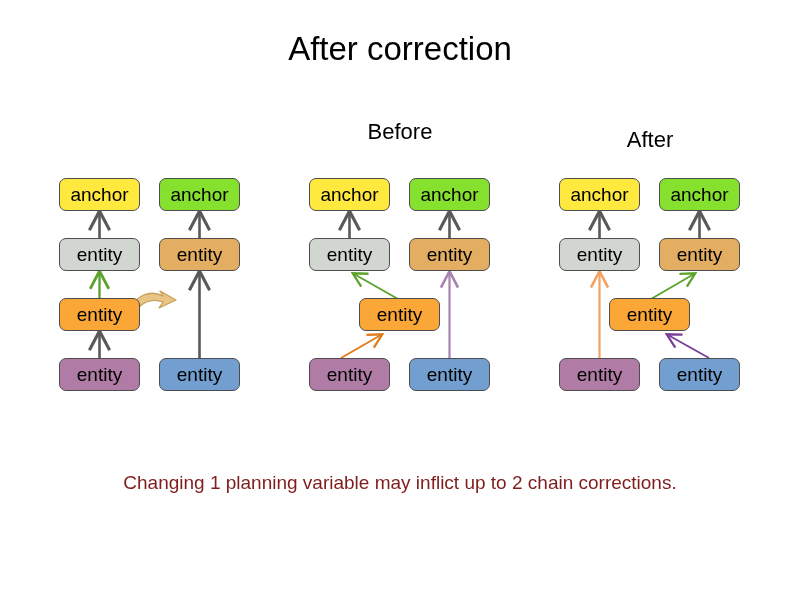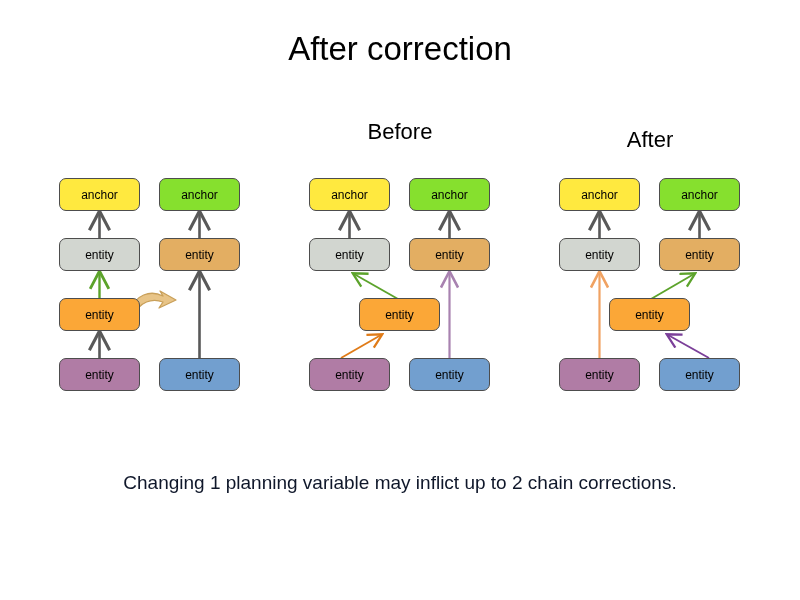--- a/index.html
+++ b/index.html
@@ -43,31 +43,31 @@
   #label-before { left: 330px; top: 122px; width: 140px; }
   #label-after  { left: 580px; top: 122px; width: 140px; margin-top: 8px; }
 
   #caption {
     position: absolute;
     left: 0;
     top: 470px;
     width: 800px;
     text-align: center;
     font-size: 19px;
-    color: #0f172a;
+    color: #7f1d1d;
     line-height: 25px;
   }
 
   
   .node {
     position: absolute;
     box-sizing: border-box;
     border: 1.4px solid #4d4d4d;
     border-radius: 7px;
-    font-size: 12px;
+    font-size: 19px;
     line-height: 1;
     display: flex;
     align-items: center;
     justify-content: center;
     color: #000000;
     width: 81px;
     height: 33px;
     z-index: 3;
   }
   .c-yellow { background: #ffe93f; }

